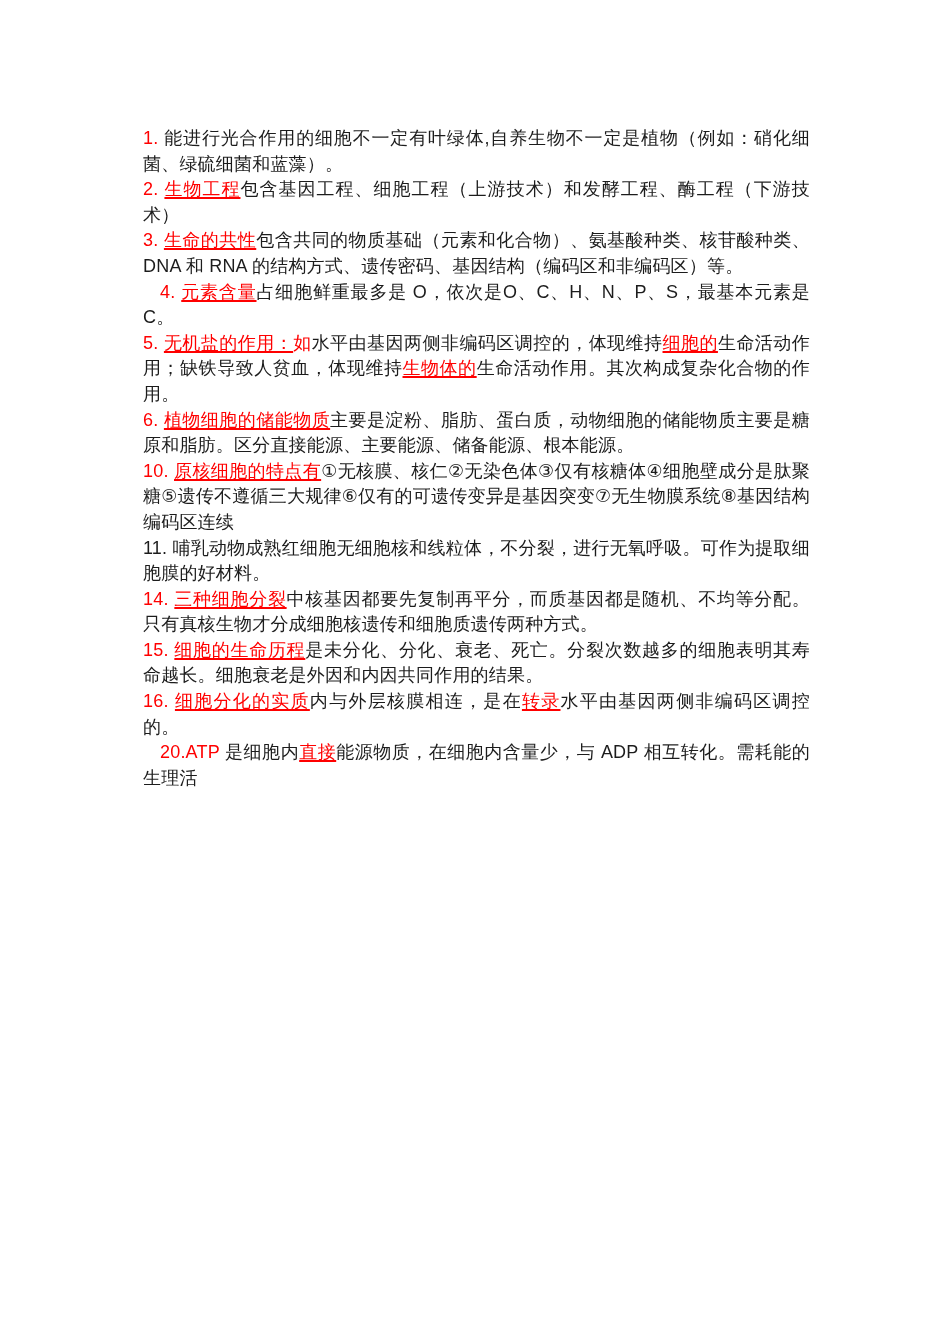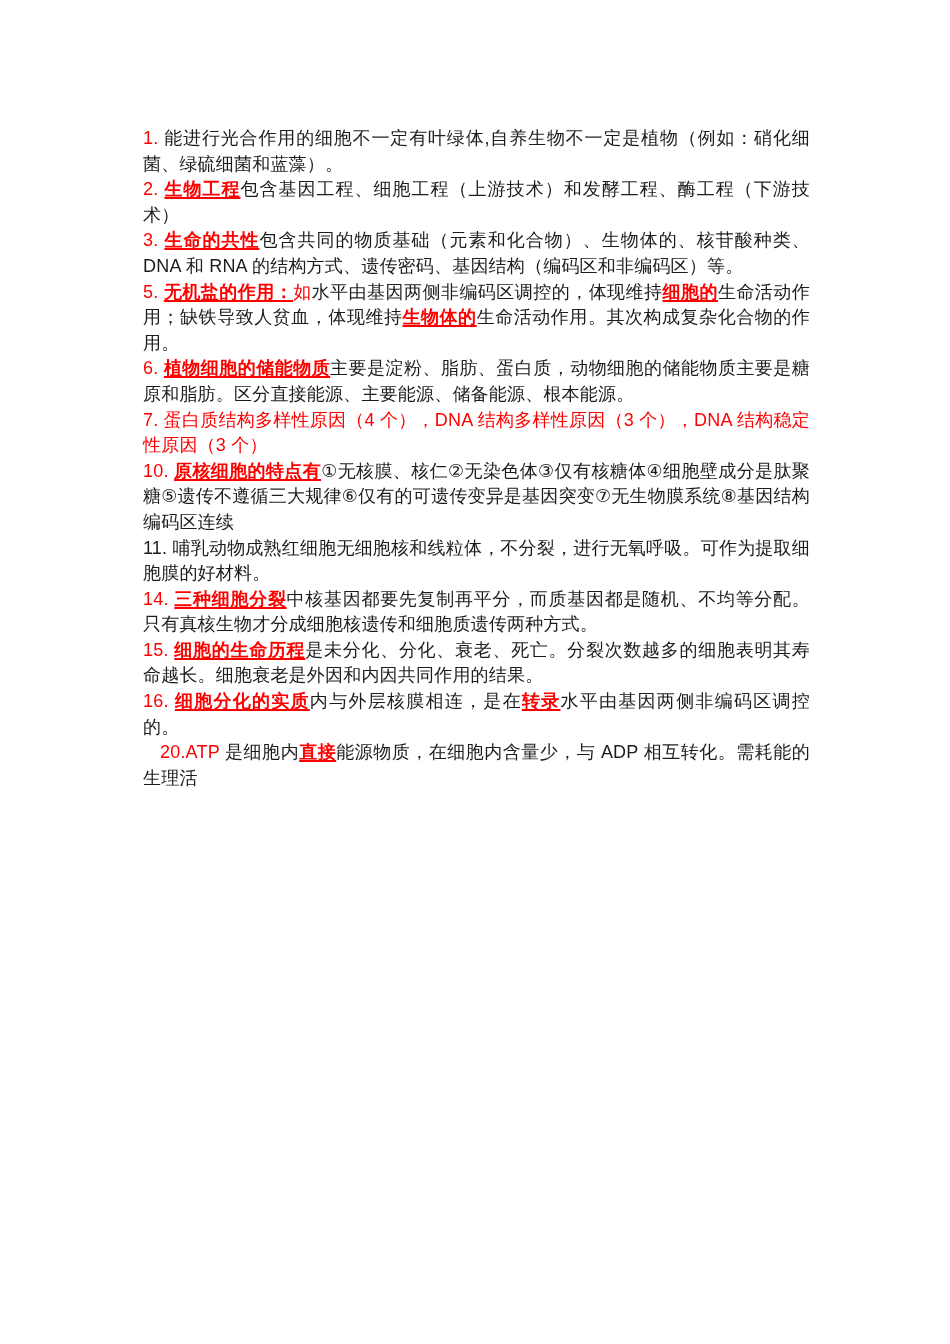--- a/index.html
+++ b/index.html
@@ -22,32 +22,31 @@
     color: #1c1c1c;
     text-align: justify;
     letter-spacing: 0.2px;
   }
   .para.indent { text-indent: 17px; }
   .seg-red { color: #ff0000; }
   .seg-u {
     text-decoration: underline;
     text-decoration-thickness: 1.5px;
     text-underline-offset: 2px;
-    font-weight: bold;
   }
 </style>
 </head>
 <body>
 
 <div class="doc">
     <p class="para"><span class="seg-red ">1. </span><span class="">能进行光合作用的细胞不一定有叶绿体,自养生物不一定是植物（例如：硝化细菌、绿硫细菌和蓝藻）。</span></p>
     <p class="para"><span class="seg-red ">2. </span><span class="seg-red seg-u">生物工程</span><span class="">包含基因工程、细胞工程（上游技术）和发酵工程、酶工程（下游技术）</span></p>
-    <p class="para"><span class="seg-red ">3. </span><span class="seg-red seg-u">生命的共性</span><span class="">包含共同的物质基础（元素和化合物）、生物体的、核苷酸种类、DNA 和 RNA 的结构方式、遗传密码、基因结构（编码区和非编码区）等。</span></p>
+    <p class="para"><span class="seg-red ">3. </span><span class="seg-red seg-u">生命的共性</span><span class="">包含共同的物质基础（元素和化合物）、氨基酸种类、核苷酸种类、DNA 和 RNA 的结构方式、遗传密码、基因结构（编码区和非编码区）等。</span></p>
+    <p class="para indent"><span class="seg-red ">4. </span><span class="seg-red seg-u">元素含量</span><span class="">占细胞鲜重最多是 O，依次是O、C、H、N、P、S，最基本元素是 C。</span></p>
     <p class="para"><span class="seg-red ">5. </span><span class="seg-red seg-u">无机盐的作用：</span><span class="seg-red ">如</span><span class="">水平由基因两侧非编码区调控的，体现维持</span><span class="seg-red seg-u">细胞的</span><span class="">生命活动作用；缺铁导致人贫血，体现维持</span><span class="seg-red seg-u">生物体的</span><span class="">生命活动作用。其次构成复杂化合物的作用。</span></p>
     <p class="para"><span class="seg-red ">6. </span><span class="seg-red seg-u">植物细胞的储能物质</span><span class="">主要是淀粉、脂肪、蛋白质，动物细胞的储能物质主要是糖原和脂肪。区分直接能源、主要能源、储备能源、根本能源。</span></p>
-    <p class="para"><span class="seg-red ">7. 蛋白质结构多样性原因（4 个），DNA 结构多样性原因（3 个），DNA 结构稳定性原因（3 个）</span></p>
     <p class="para"><span class="seg-red ">10. </span><span class="seg-red seg-u">原核细胞的特点有</span><span class="">①无核膜、核仁②无染色体③仅有核糖体④细胞壁成分是肽聚糖⑤遗传不遵循三大规律⑥仅有的可遗传变异是基因突变⑦无生物膜系统⑧基因结构编码区连续</span></p>
     <p class="para"><span class="">11. 哺乳动物成熟红细胞无细胞核和线粒体，不分裂，进行无氧呼吸。可作为提取细胞膜的好材料。</span></p>
     <p class="para"><span class="seg-red ">14. </span><span class="seg-red seg-u">三种细胞分裂</span><span class="">中核基因都要先复制再平分，而质基因都是随机、不均等分配。只有真核生物才分成细胞核遗传和细胞质遗传两种方式。</span></p>
     <p class="para"><span class="seg-red ">15. </span><span class="seg-red seg-u">细胞的生命历程</span><span class="">是未分化、分化、衰老、死亡。分裂次数越多的细胞表明其寿命越长。细胞衰老是外因和内因共同作用的结果。</span></p>
     <p class="para"><span class="seg-red ">16. </span><span class="seg-red seg-u">细胞分化的实质</span><span class="">内与外层核膜相连，是在</span><span class="seg-red seg-u">转录</span><span class="">水平由基因两侧非编码区调控的。</span></p>
     <p class="para indent"><span class="seg-red ">20.ATP</span><span class=""> 是细胞内</span><span class="seg-red seg-u">直接</span><span class="">能源物质，在细胞内含量少，与 ADP 相互转化。需耗能的生理活</span></p>
   </div>
 
 </body></html>

